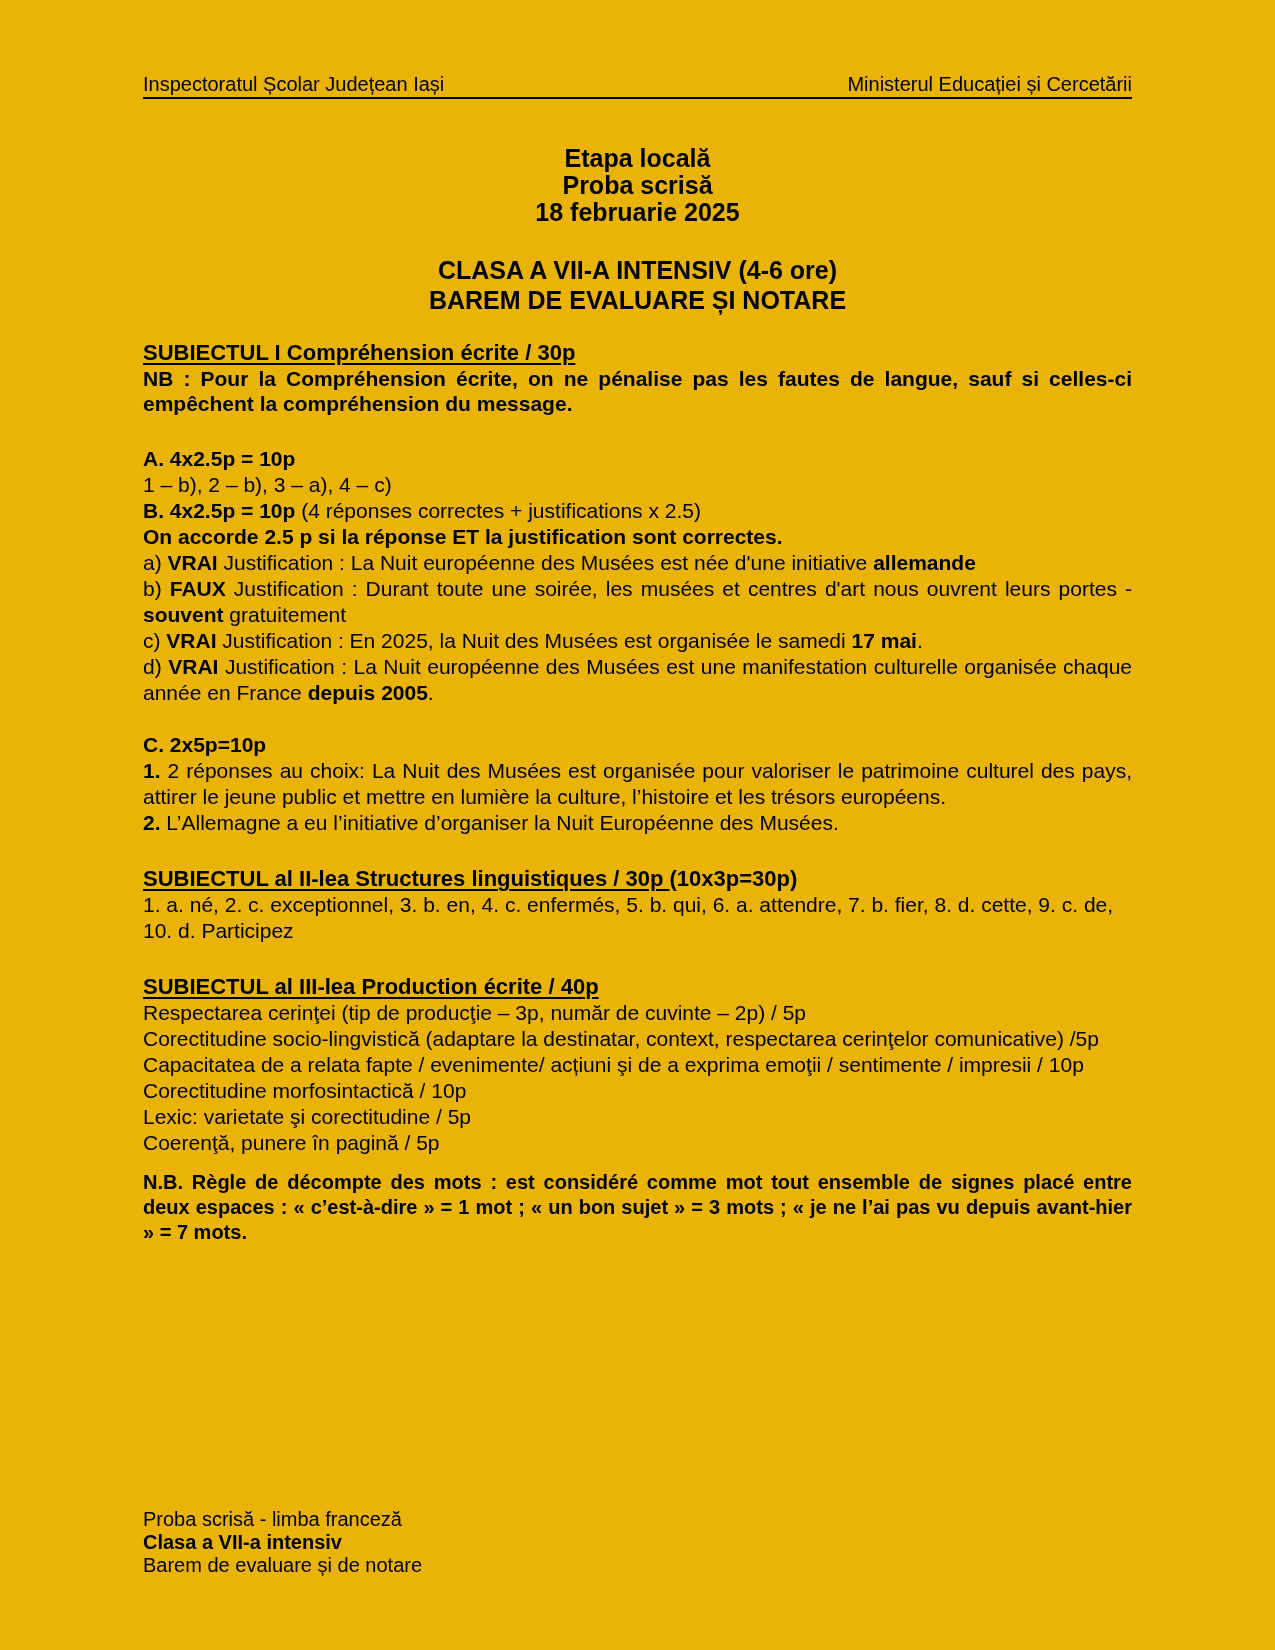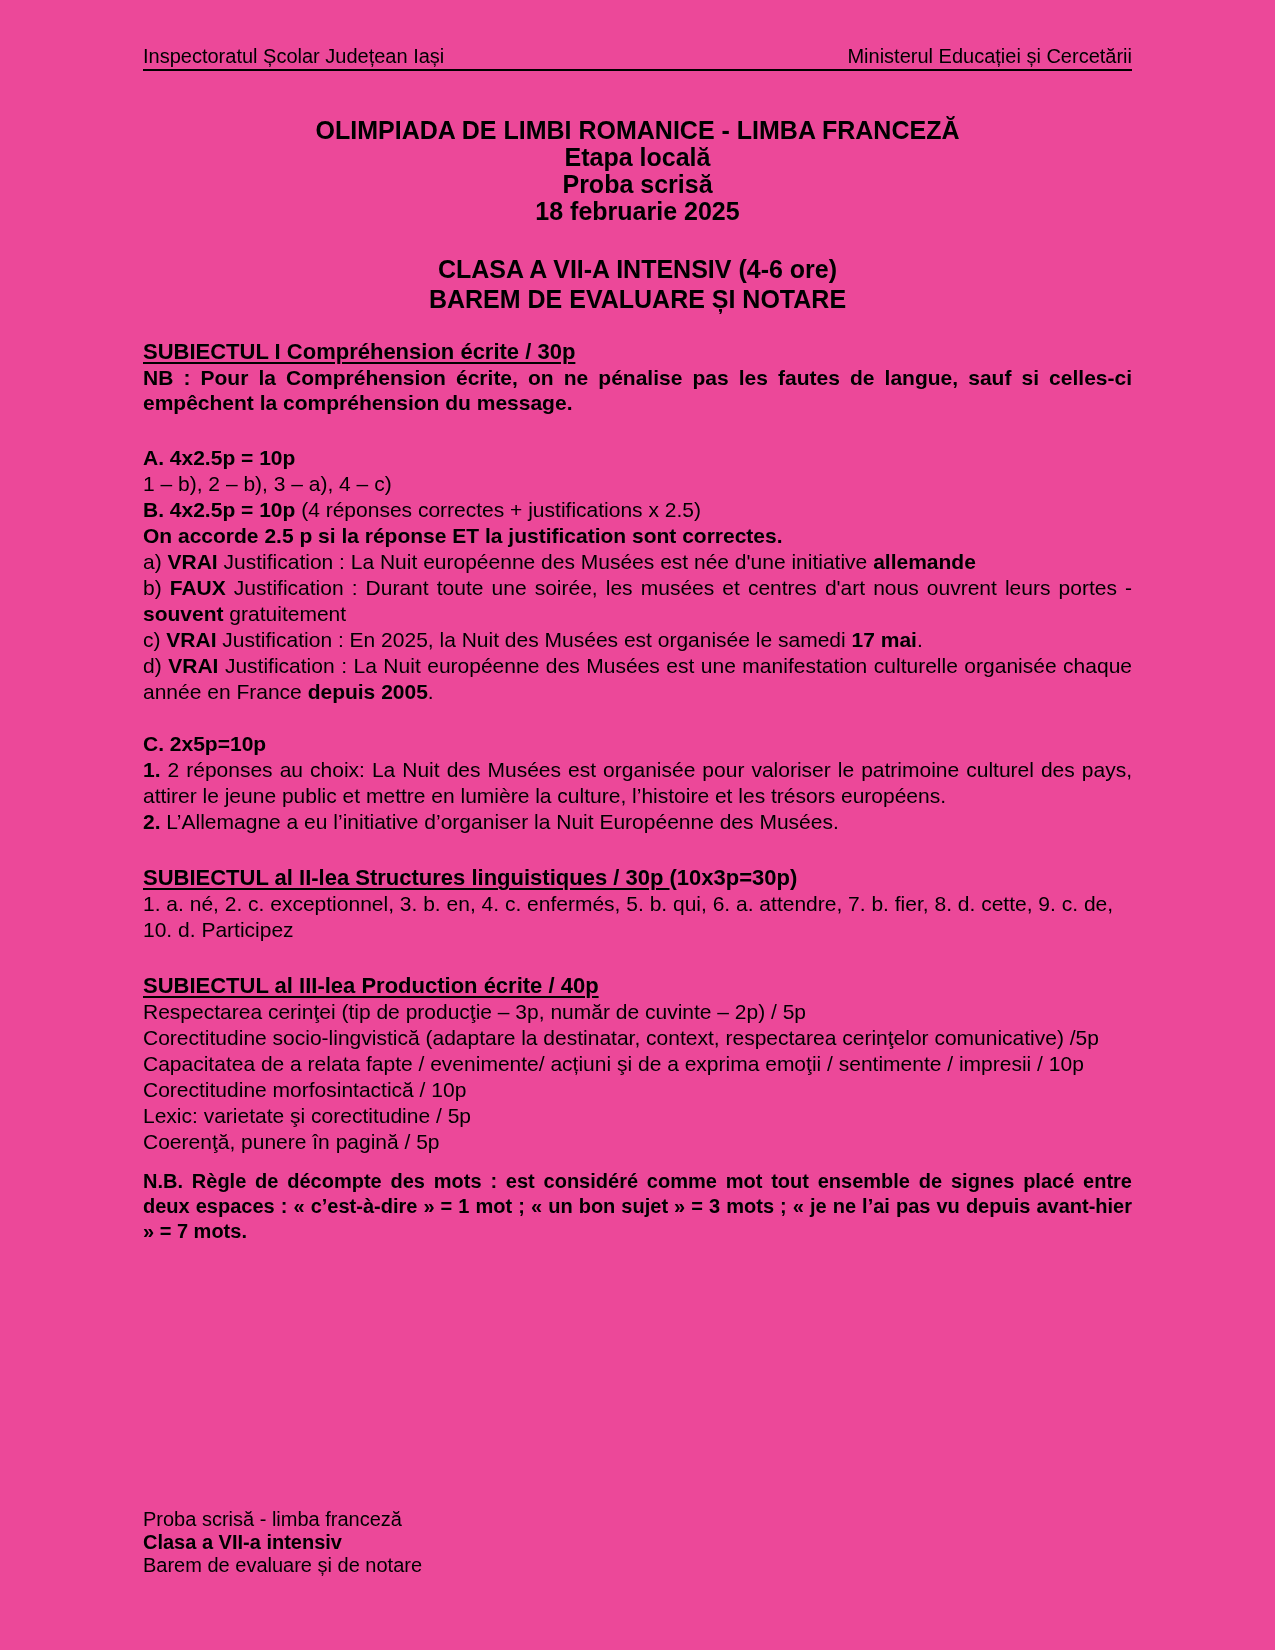--- a/index.html
+++ b/index.html
@@ -1,21 +1,21 @@
 <!DOCTYPE html>
 <html><head>
 <meta charset="utf-8">
 <style>
   html,body { margin:0; padding:0; background:#ffffff; }
   .page {
     position:relative;
     width:1275px; height:1650px;
     box-sizing:border-box;
-    padding:44px 143px 0 143px;
-    background:#ec4899;
+    padding:72px 143px 0 143px;
+    background:#eab308;
     color:#000000;
     font-family:"Liberation Sans", sans-serif;
     font-size:21px;
     line-height:26px;
   }
   p { margin:0; }
   .b, .bold { font-weight:bold; }
   .u { text-decoration:underline; text-decoration-thickness:2px; text-underline-offset:3px; }
   .just { text-align:justify; }
 
@@ -63,21 +63,20 @@
 <body>
 
 <div class="page">
 
   <div class="doc-header">
     <span>Inspectoratul Școlar Județean Iași</span>
     <span>Ministerul Educației și Cercetării</span>
   </div>
 
   <div class="title-block">
-    <p>OLIMPIADA DE LIMBI ROMANICE - LIMBA FRANCEZĂ</p>
     <p>Etapa locală</p>
     <p>Proba scrisă</p>
     <p>18 februarie 2025</p>
   </div>
 
   <p class="center-bold class-line">CLASA A VII-A INTENSIV (4-6 ore)</p>
   <p class="center-bold barem-line">BAREM DE EVALUARE ȘI NOTARE</p>
 
 
   <p class="sec-heading s1-heading">SUBIECTUL I Compréhension écrite / 30p</p>

